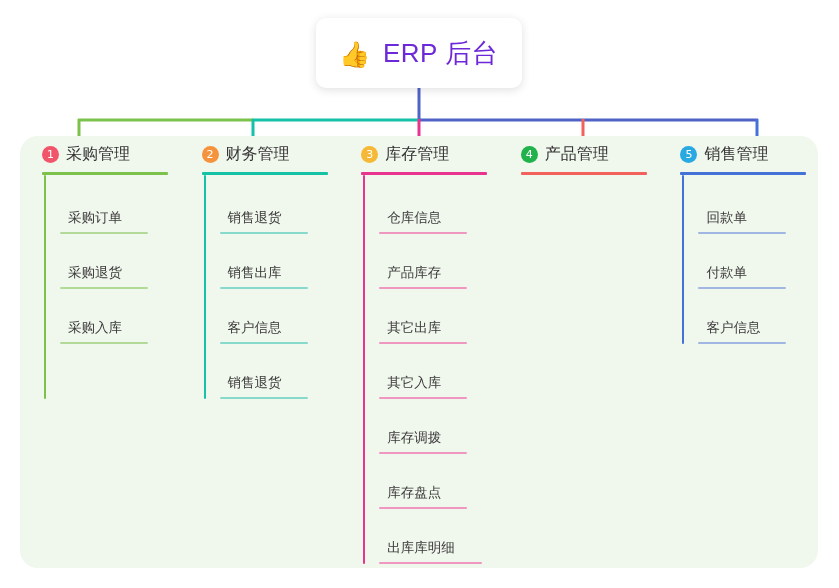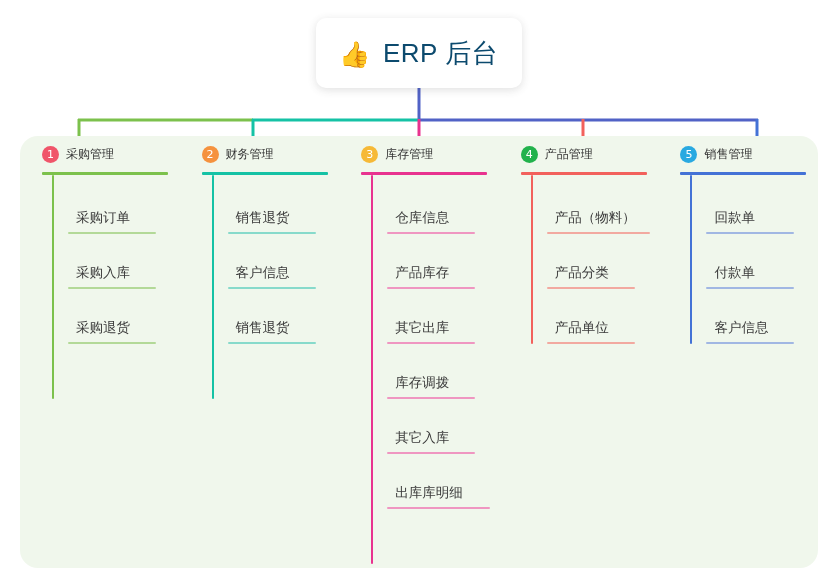--- a/index.html
+++ b/index.html
@@ -38,21 +38,21 @@
     box-sizing: border-box;
   }
   .root-emoji {
     font-size: 25px;
     line-height: 1;
     display: inline-block;
     transform: translateY(1px);
   }
   .root-title {
     font-size: 26px;
-    color: #0c4a6e;
+    color: #6d28d9;
     letter-spacing: 0.5px;
     white-space: nowrap;
   }
 
   
   #connectors {
     position: absolute;
     left: 0;
     top: 0;
     width: 839px;
@@ -102,35 +102,35 @@
     height: 17px;
     border-radius: 50%;
     color: #ffffff;
     font-size: 11px;
     line-height: 17px;
     text-align: center;
     flex: 0 0 auto;
     font-family: "DejaVu Sans", sans-serif;
   }
   .col-title {
-    font-size: 12px;
+    font-size: 16px;
     color: #333333;
     white-space: nowrap;
   }
   .col-rule {
     height: 3px;
     width: 126px;
     margin-left: 2px;
     border-radius: 1px;
   }
 
   
   .items {
     position: relative;
-    margin-left: 12px;
+    margin-left: 4px;
     padding-left: 16px;
     padding-top: 4px;
     box-sizing: border-box;
   }
   .spine {
     position: absolute;
     left: 0;
     top: 0;
     width: 2px;
     border-radius: 1px;
@@ -196,43 +196,47 @@
         <span class="col-title">采购管理</span>
       </div>
       <div class="col-rule" style="background: rgb(124, 193, 76);"></div>
       <div class="items">
         <div class="spine" style="background: rgb(124, 193, 76); height: 224px;"></div>
         <div class="item">
           <span class="item-label">采购订单</span>
           <span class="item-rule" style="background: rgb(168, 211, 138);"></span>
         </div>
         <div class="item">
+          <span class="item-label">采购退货</span>
+          <span class="item-rule" style="background: rgb(168, 211, 138);"></span>
+        </div>
+        <div class="item">
           <span class="item-label">采购入库</span>
-          <span class="item-rule" style="background: rgb(168, 211, 138);"></span>
-        </div>
-        <div class="item">
-          <span class="item-label">采购退货</span>
           <span class="item-rule" style="background: rgb(168, 211, 138);"></span>
         </div>
       </div>
     </div>
 
     <div class="column">
       <div class="col-header">
         <span class="badge" style="background: rgb(245, 146, 62);">2</span>
         <span class="col-title">财务管理</span>
       </div>
       <div class="col-rule" style="background: rgb(21, 194, 165);"></div>
       <div class="items">
         <div class="spine" style="background: rgb(21, 194, 165); height: 224px;"></div>
         <div class="item">
           <span class="item-label">销售退货</span>
           <span class="item-rule" style="background: rgb(116, 213, 197);"></span>
         </div>
         <div class="item">
+          <span class="item-label">销售出库</span>
+          <span class="item-rule" style="background: rgb(116, 213, 197);"></span>
+        </div>
+        <div class="item">
           <span class="item-label">客户信息</span>
           <span class="item-rule" style="background: rgb(116, 213, 197);"></span>
         </div>
         <div class="item">
           <span class="item-label">销售退货</span>
           <span class="item-rule" style="background: rgb(116, 213, 197);"></span>
         </div>
       </div>
     </div>
 
@@ -250,55 +254,44 @@
         </div>
         <div class="item">
           <span class="item-label">产品库存</span>
           <span class="item-rule" style="background: rgb(239, 133, 186);"></span>
         </div>
         <div class="item">
           <span class="item-label">其它出库</span>
           <span class="item-rule" style="background: rgb(239, 133, 186);"></span>
         </div>
         <div class="item">
+          <span class="item-label">其它入库</span>
+          <span class="item-rule" style="background: rgb(239, 133, 186);"></span>
+        </div>
+        <div class="item">
           <span class="item-label">库存调拨</span>
           <span class="item-rule" style="background: rgb(239, 133, 186);"></span>
         </div>
         <div class="item">
-          <span class="item-label">其它入库</span>
+          <span class="item-label">库存盘点</span>
           <span class="item-rule" style="background: rgb(239, 133, 186);"></span>
         </div>
         <div class="item">
           <span class="item-label">出库库明细</span>
           <span class="item-rule wide" style="background: rgb(239, 133, 186);"></span>
         </div>
       </div>
     </div>
 
     <div class="column">
       <div class="col-header">
         <span class="badge" style="background: rgb(34, 178, 76);">4</span>
         <span class="col-title">产品管理</span>
       </div>
       <div class="col-rule" style="background: rgb(242, 97, 92);"></div>
-      <div class="items">
-        <div class="spine" style="background: rgb(242, 97, 92); height: 169px;"></div>
-        <div class="item">
-          <span class="item-label">产品（物料）</span>
-          <span class="item-rule wide" style="background: rgb(242, 155, 147);"></span>
-        </div>
-        <div class="item">
-          <span class="item-label">产品分类</span>
-          <span class="item-rule" style="background: rgb(242, 155, 147);"></span>
-        </div>
-        <div class="item">
-          <span class="item-label">产品单位</span>
-          <span class="item-rule" style="background: rgb(242, 155, 147);"></span>
-        </div>
-      </div>
     </div>
 
     <div class="column">
       <div class="col-header">
         <span class="badge" style="background: rgb(41, 169, 225);">5</span>
         <span class="col-title">销售管理</span>
       </div>
       <div class="col-rule" style="background: rgb(68, 114, 214);"></div>
       <div class="items">
         <div class="spine" style="background: rgb(68, 114, 214); height: 169px;"></div>

